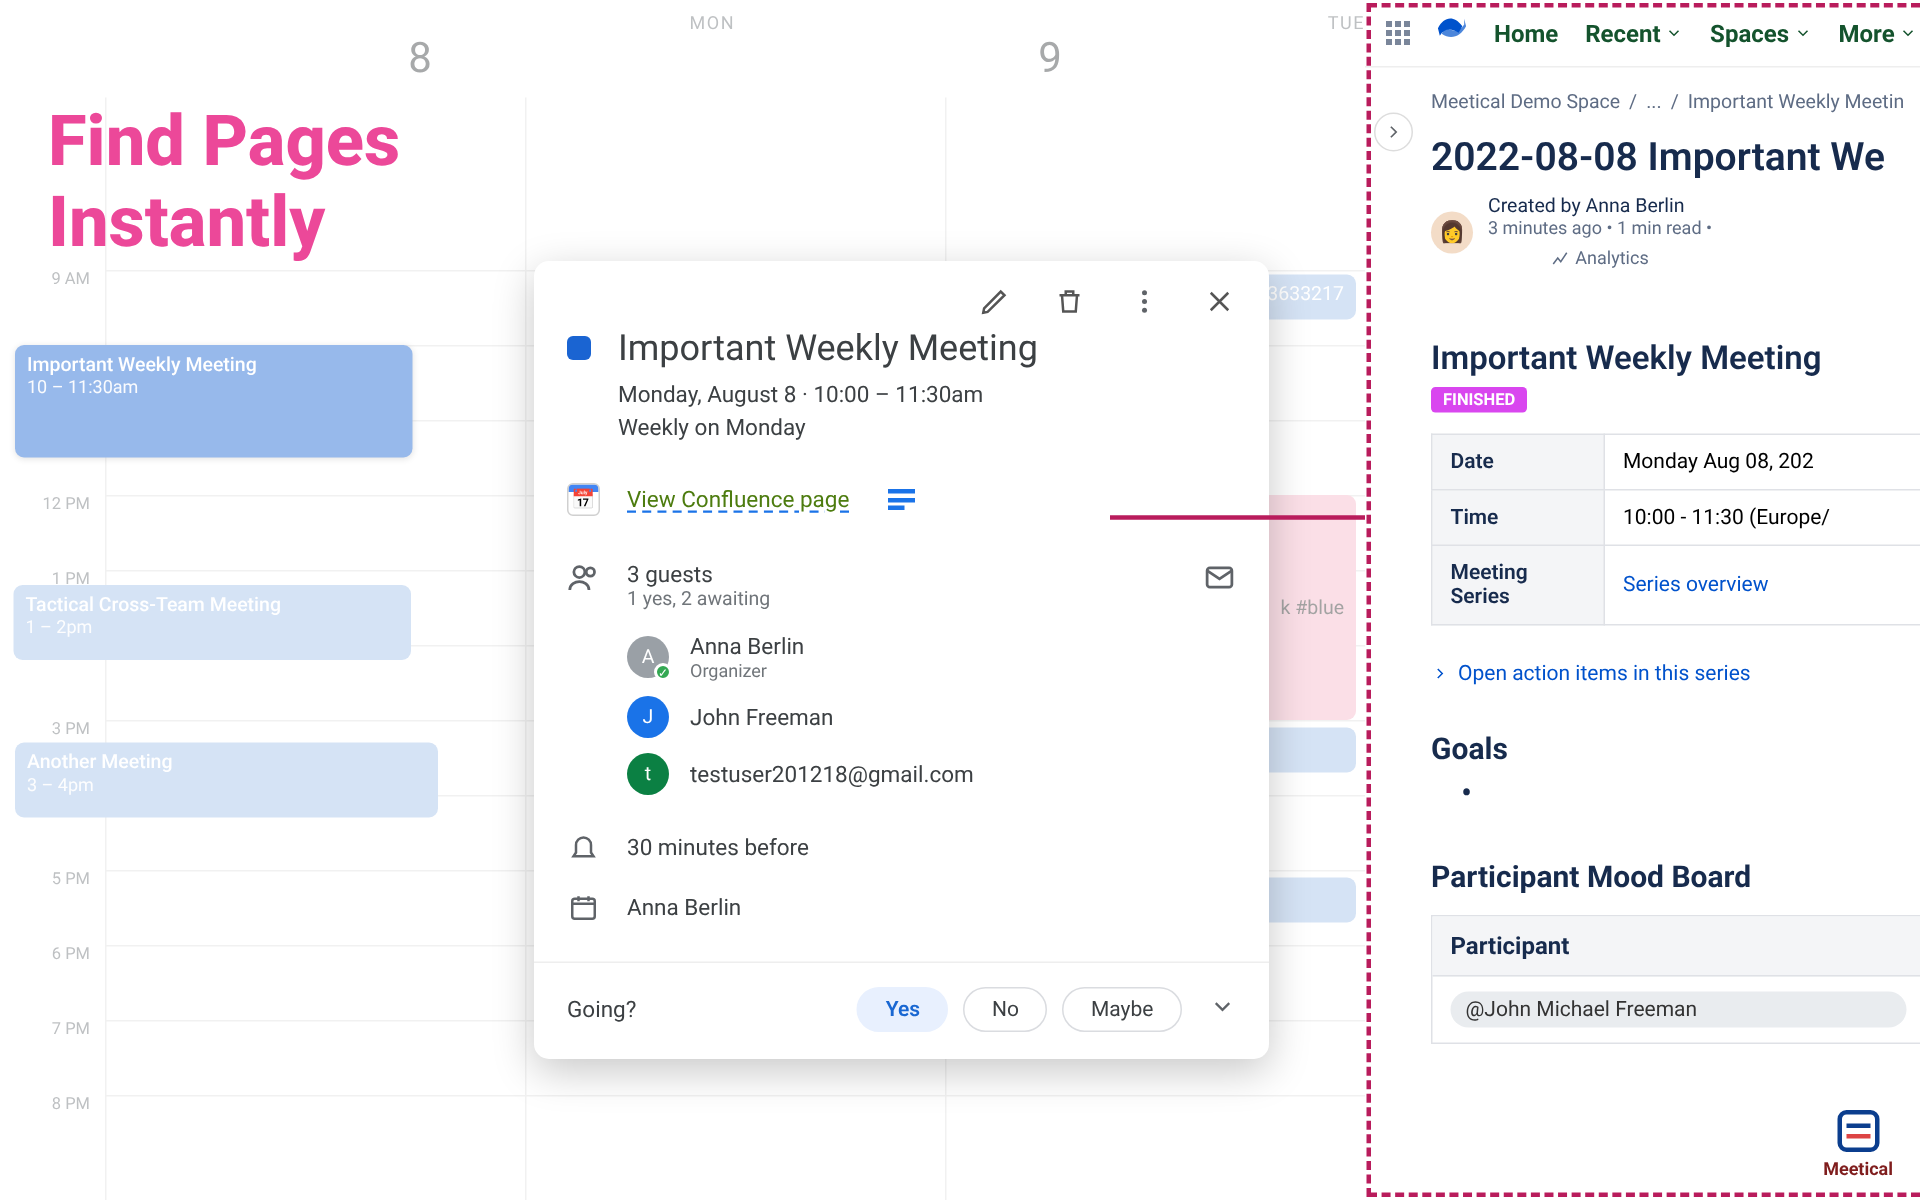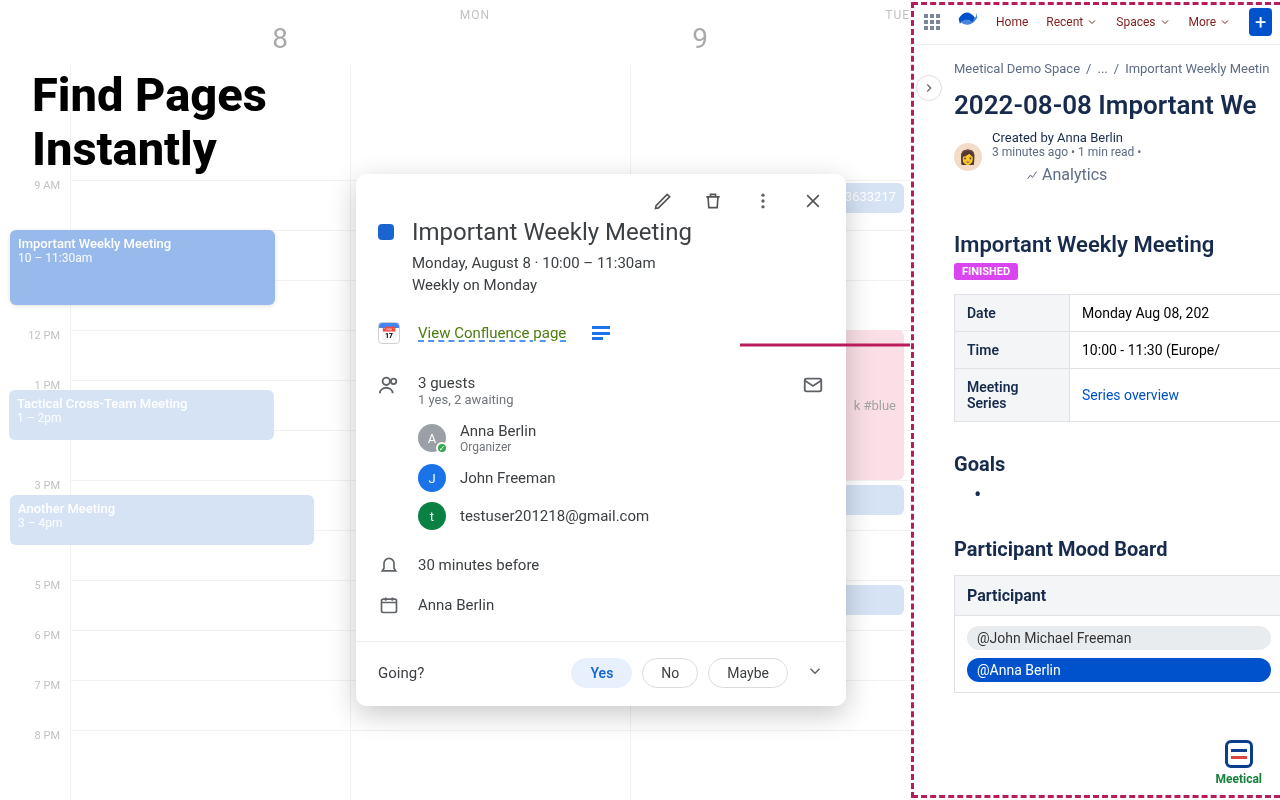--- a/index.html
+++ b/index.html
@@ -22,21 +22,21 @@
   .evt-title { font-weight: 500; }
   .evt-time { font-size: 12px; opacity: .95; }
   .evt.sel { background: #1a64d2; box-shadow: 0 1px 4px rgba(0,0,0,.25); }
   .evt.lb { background: #a2c1e8; color: #fff; }
   .evt.pk { background: #f7b9c9; color: #333; }
 
   
   .fade { position:absolute; inset:0; background: rgba(255,255,255,0.55); pointer-events:none; }
 
   
-  .headline { position: absolute; left: 32px; top: 68px; font-size: 47px; font-weight: 800; color: #000000; line-height: 1.15; }
+  .headline { position: absolute; left: 32px; top: 68px; font-size: 47px; font-weight: 800; color: #ec4899; line-height: 1.15; }
 
   
   .card { position: absolute; left: 356px; top: 174px; width: 490px; background: #fff; border-radius: 10px; box-shadow: 0 8px 28px rgba(0,0,0,.22); overflow: hidden; }
   .card-top { display: flex; justify-content: flex-end; padding: 14px 20px 2px; gap: 24px; color: #5f6368; }
   .icon-btn { width: 26px; height: 26px; display: flex; align-items: center; justify-content: center; cursor: pointer; color: #555; }
   .card-main { padding: 0 22px 16px 22px; }
   .title-row { display: flex; align-items: flex-start; gap: 18px; padding: 2px 0 8px 0; }
   .sq { width: 16px; height: 16px; border-radius: 4px; background: #1a64d2; margin-top: 6px; flex: none; }
   .etitle { font-size: 24px; color: #3c4043; }
   .esub { font-size: 15px; color: #3c4043; padding-left: 34px; }
@@ -66,47 +66,47 @@
 
   
   .conf { position:absolute; right:0; top:0; width: 370px; height: 800px; background:#fff; }
   .dashed-border { position:absolute; right: 366px; top: 2px; bottom: 2px; width:0; border-left: 3px dashed #b91c5c; }
   .dashed-border.topb { right:0; left:auto; top:2px; height:0; width:368px; border-left:none; border-top:3px dashed #b91c5c;}
   .dashed-border.botb { right:0; left:auto; bottom:2px; top:auto; height:0; width:368px; border-left:none; border-top:3px dashed #b91c5c;}
   .conf-nav { display:flex; align-items:center; gap:18px; padding: 8px 8px 8px 14px; border-bottom:1px solid #eee; }
   .apps-ic { display:grid; grid-template-columns:repeat(3,4px); grid-template-rows:repeat(3,4px); gap:2px; }
   .apps-ic span { background:#7a869a; }
   .conf-logo { color:#0052cc; font-size:18px; }
-  .nav-link { font-size:12px; color:#7f1d1d; cursor:pointer; display:flex; align-items:center; gap:3px; }
+  .nav-link { font-size:16px; color:#14532d; cursor:pointer; display:flex; align-items:center; gap:3px;font-weight:bold; }
   .create-btn { width:28px; height:28px; background:#0052cc; color:#fff; border-radius:4px; display:flex; align-items:center; justify-content:center; font-size:20px; margin-left:auto; cursor:pointer;}
   .conf-body { padding: 16px 0 0 44px; position:relative; }
   .panel-collapse { position:absolute; left: 6px; top: 30px; width:26px; height:26px; border-radius:50%; border:1px solid #ddd; display:flex; align-items:center; justify-content:center; background:#fff; cursor:pointer; color:#5f6368;}
   .crumbs { font-size:13px; color:#5e6c84; display:flex; gap:6px; }
   .crumbs a { color:#5e6c84; text-decoration:none; }
   .conf-title { font-size:26px; font-weight:600; color:#172b4d; margin:14px 0 10px; white-space:nowrap; }
   .byline { display:flex; align-items:center; gap:10px; }
   .by-av { width:28px; height:28px; border-radius:50%; background:#f3dcc7; display:flex; align-items:center; justify-content:center; font-size:14px;}
   .by-txt { font-size:12px; color:#5e6c84; }
   .by-txt div:first-child{ color:#172b4d; font-size:13px; }
-  .analytics { color:#5e6c84; display:flex; align-items:center; gap:4px; font-size:16px; }
+  .analytics { color:#5e6c84; display:flex; align-items:center; gap:4px; font-size:12px; }
   .sect-title { font-size:22px; font-weight:600; color:#172b4d; margin-top:48px; }
   .status-pill { display:inline-block; background:#d946ef; color:#fff; font-size:11px; font-weight:700; padding:2px 8px; border-radius:3px; margin-top:6px;}
   table.meet { border-collapse:collapse; margin-top:14px; width: 330px;}
   table.meet td { border:1px solid #dfe1e6; padding:10px 12px; font-size:14px; }
   table.meet td:first-child { background:#f4f5f7; font-weight:600; color:#172b4d; width:115px;}
   .series-link{ color:#0052cc; }
   .disclosure { margin-top:24px; color:#0052cc; font-size:14px; display:flex; align-items:center; gap:6px; cursor:pointer;}
   .h3 { font-size:20px; font-weight:700; color:#172b4d; margin-top:30px; }
   .mood { border:1px solid #dfe1e6; margin-top:14px; width:330px;}
   .mood-head { background:#f4f5f7; padding:10px 12px; font-weight:700; color:#172b4d; border-bottom:1px solid #dfe1e6;}
   .mood-body { padding:10px 12px; display:flex; flex-direction:column; gap:8px; }
   .mention { display:inline-block; background:#e9ecef; border-radius:14px; padding:4px 10px; font-size:14px; color:#333;}
   .mention.me { background:#0052cc; color:#fff; }
 
-  .meetical-logo { position:absolute; right:18px; bottom:14px; text-align:right; font-size:12px; color:#15803d; font-weight:700;}
+  .meetical-logo { position:absolute; right:18px; bottom:14px; text-align:right; font-size:12px; color:#7f1d1d; font-weight:700;}
   .meetical-logo .micon { width:28px; height:28px; border:3px solid #0b3e8e; border-radius:6px; margin:0 auto 4px; display:flex; flex-direction:column; justify-content:space-evenly; padding:3px;}
   .meetical-logo .micon span{ height:3px; background:#d44; }
   .meetical-logo .micon span:first-child{ background:#0b3e8e; }
 
   .bullet { margin: 6px 0 0 20px; font-size:22px; color:#172b4d;}
 
   svg.stroke { stroke: currentColor; fill:none; stroke-width:2; }
 </style>
 </head>
 <body>
@@ -166,21 +166,21 @@
       <div class="evt lb" style="left:636px; width:268px; top:520px; height:30px;"></div>
 
       <div class="evt sel" style="left:10px; width:265px; top:165px; height:75px;">
         <div class="evt-title">Important Weekly Meeting</div>
         <div class="evt-time">10 – 11:30am</div>
       </div>
       <div class="evt lb" style="left:9px; width:265px; top:325px; height:50px;">
         <div class="evt-title">Tactical Cross-Team Meeting</div>
         <div class="evt-time">1 – 2pm</div>
       </div>
-      <div class="evt lb" style="left:10px; width:304px; top:430px; height:50px;">
+      <div class="evt lb" style="left:10px; width:282px; top:430px; height:50px;">
         <div class="evt-title">Another Meeting</div>
         <div class="evt-time">3 – 4pm</div>
       </div>
     </div>
   </div>
 
   <div class="fade"></div>
 
   <div class="headline">
     <div>Find Pages</div>
@@ -400,30 +400,35 @@
               <td>Time</td>
               <td>10:00 - 11:30 (Europe/</td>
             </tr>
         <tr>
               <td>Meeting Series</td>
               <td><span class="series-link">Series overview</span></td>
             </tr>
       </tbody>
         </table>
 
+      <div class="disclosure">
+        <svg class="stroke" width="12" height="12" viewBox="0 0 24 24">
+            <path d="M9 6l6 6-6 6"></path>
+          </svg>
+        <span>Open action items in this series</span>
+      </div>
 
       <div class="h3">Goals</div>
       <div class="bullet">•</div>
 
       <div class="h3">Participant Mood Board</div>
       <div class="mood">
         <div class="mood-head">Participant</div>
         <div class="mood-body">
           <span class="mention">@John Michael Freeman</span>
-          <span class="mention me">@Anna Berlin</span>
         </div>
       </div>
     </div>
 
     <div class="meetical-logo">
       <div class="micon">
           <span></span>
           <span></span>
         </div>
       <span>Meetical</span>

